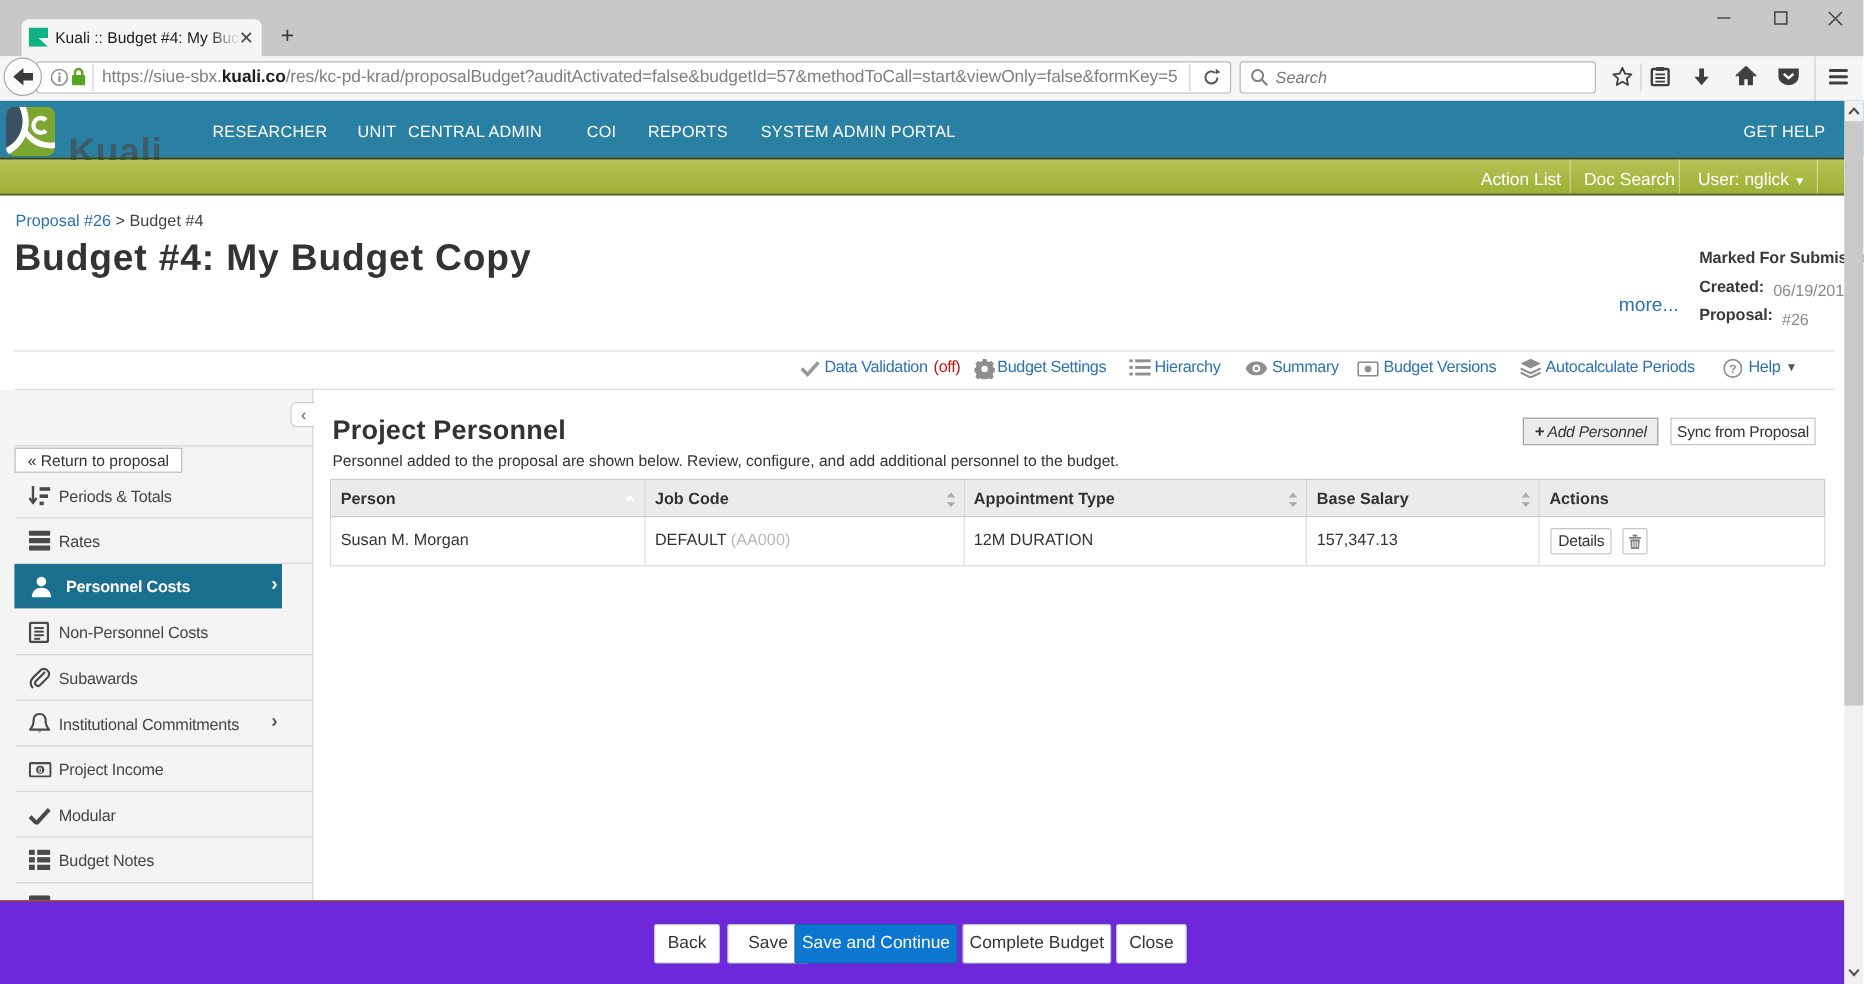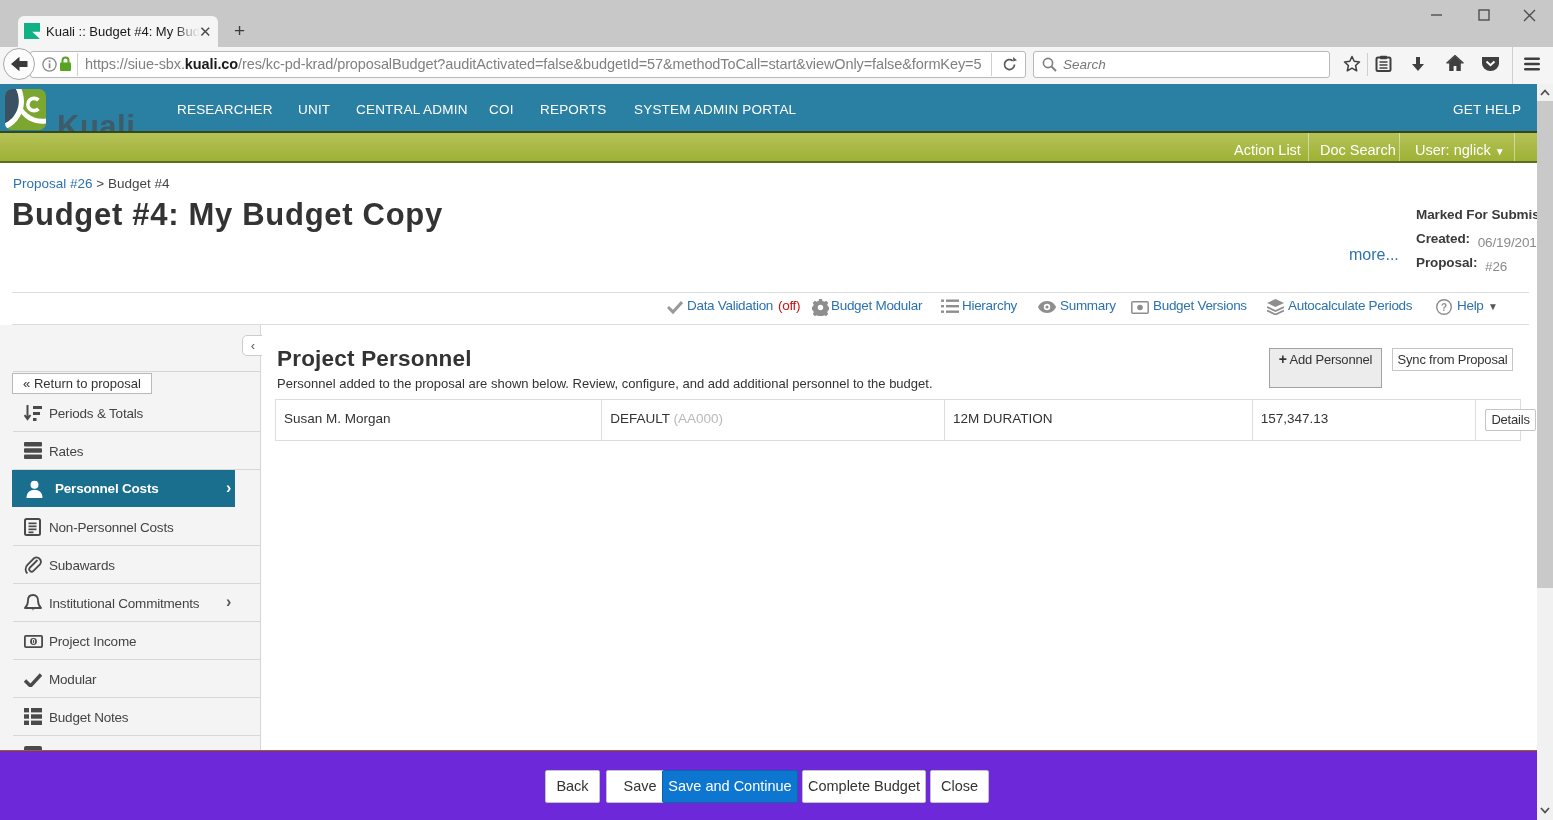--- a/index.html
+++ b/index.html
@@ -60,21 +60,21 @@
 #selrow .stext { left:43px; top:11px; color:#fff; font-weight:700; }
 #selrow .sic { left:13px; }
 #selrow .chev { left:214px; }
 .chev { position:absolute; left:226px; top:9px; font-size:16px; font-weight:700; }
 
 
 #main { left:262px; top:325px; width:1275px; height:425px; background:#fff; }
 #ptitle { left:15px; top:21px; font-size:22.5px; font-weight:700; color:#333; letter-spacing:0.2px; }
 #psub { left:15px; top:51px; font-size:13px; color:#333; }
 .btn { position:absolute; border:1px solid #c5c5c5; background:#fff; font-size:13px; letter-spacing:-0.2px; color:#333; text-align:center; }
-#addbtn { left:1007px; top:23px; width:113px; white-space:nowrap; height:40px; background:#ececec; border-color:#a2a2a2; line-height:21px; }
+#addbtn { left:1007px; top:23px; width:113px; white-space:nowrap; height:23px; background:#ececec; border-color:#a2a2a2; line-height:21px;font-style:italic; }
 #syncbtn { left:1130px; top:23px; width:121px; white-space:nowrap; height:23px; line-height:21px; }
 
 
 #ptable { position:absolute; left:13px; top:74px; width:1246px; border-collapse:collapse; }
 #ptable th { background:#ebebeb; border:1px solid #ccc; font-size:13.5px; font-weight:700; color:#333; text-align:left; padding:7px 8px 7px 8px; height:31px; position:relative; }
 #ptable td { border:1px solid #ddd; font-size:13.5px; color:#333; padding:6px 8px; vertical-align:top; }
 #ptable tr.grp td { background:#f7f7f7; font-weight:700; padding:6px 8px; border-left:1px solid #ddd; border-right:1px solid #ddd; }
 #ptable tr.data td { height:41px; padding-top:11px; }
 .dim { color:#b9b9b9; }
 .sorticon { position:absolute; right:6px; top:10px; }
@@ -181,21 +181,21 @@
       <rect x="0" y="0" width="41" height="41" fill="#7ba62f"></rect>
       <path d="M0 0 H11 C14.5 7.5 14.8 15 12 21.5 C9.3 27.8 5 32 0 34.2 Z" fill="#3a5163"></path>
       <path d="M11 0 H16.5 C20 9 19.8 18 16 25.5 C12.5 32.5 6.5 38 0 40.2 L0 34.2 C5 32 9.3 27.8 12 21.5 C14.8 15 14.5 7.5 11 0 Z" fill="#fff"></path>
       <path d="M14.5 22 C18 28 24 32.5 31 34 C35 34.8 38.5 34.8 41 34.4 V29.6 C34 30.6 27.5 28.8 22.5 24.6 C20 22.5 17.8 19.8 16.3 16.8 Z" fill="#fff"></path>
       <path d="M34.7 9.8 A8 8 0 1 0 34.7 21.2 L32 18.5 A4.3 4.3 0 1 1 32 12.5 Z" fill="#fff"></path>
     </g>
   </svg>
   <div class="abs" id="kword">Kuali</div>
   <div class="knav" style="left:177px">RESEARCHER</div>
   <div class="knav" style="left:298px">UNIT</div>
-  <div class="knav" style="left:356px">CENTRAL ADMIN</div>
+  <div class="knav" style="left:340px">CENTRAL ADMIN</div>
   <div class="knav" style="left:489px">COI</div>
   <div class="knav" style="left:540px">REPORTS</div>
   <div class="knav" style="left:634px">SYSTEM ADMIN PORTAL</div>
   <div class="knav" style="left:1453px">GET HELP</div>
 
   <div class="abs" id="greenbar">
     <div class="gitem" style="left:1234px">Action List</div>
     <div class="gsep" style="left:1308px"></div>
     <div class="gitem" style="left:1320px">Doc Search</div>
     <div class="gsep" style="left:1399px"></div>
@@ -215,21 +215,21 @@
   <div class="abs" id="ribbon">
     <svg class="ric" style="left:667px" width="16" height="16" viewBox="0 0 16 16">
         <path d="M1 8 L6 13 L15 3" stroke="#999" stroke-width="3" fill="none"></path>
       </svg>
     <div class="rtx" style="left:687px">Data Validation</div>
     <div class="rtx off" style="left:778px">(off)</div>
     <svg class="ric" style="left:812px" width="17" height="17" viewBox="0 0 17 17">
         <path fill="#8e8e8e" d="M7 0 h3 l.4 2 a6.5 6.5 0 0 1 1.8 .75 l1.9-1 2.1 2.1 -1 1.9 a6.5 6.5 0 0 1 .75 1.8 l2 .4 v3 l-2 .4 a6.5 6.5 0 0 1 -.75 1.8 l1 1.9 -2.1 2.1 -1.9-1 a6.5 6.5 0 0 1 -1.8 .75 l-.4 2 h-3 l-.4-2 a6.5 6.5 0 0 1 -1.8-.75 l-1.9 1 -2.1-2.1 1-1.9 a6.5 6.5 0 0 1 -.75-1.8 l-2-.4 v-3 l2-.4 a6.5 6.5 0 0 1 .75-1.8 l-1-1.9 2.1-2.1 1.9 1 a6.5 6.5 0 0 1 1.8-.75 Z"></path>
         <circle cx="8.5" cy="8.5" r="2.7" fill="#fff"></circle>
       </svg>
-    <div class="rtx" style="left:831px">Budget Modular</div>
+    <div class="rtx" style="left:831px">Budget Settings</div>
     <svg class="ric" style="left:941px" width="18" height="15" viewBox="0 0 18 15">
         <rect x="0" y="0.5" width="3" height="2.4" fill="#8e8e8e"></rect>
         <rect x="0" y="6" width="3" height="2.4" fill="#8e8e8e"></rect>
         <rect x="0" y="11.5" width="3" height="2.4" fill="#8e8e8e"></rect>
         <rect x="5" y="0.5" width="13" height="2.4" fill="#8e8e8e"></rect>
         <rect x="5" y="6" width="13" height="2.4" fill="#8e8e8e"></rect>
         <rect x="5" y="11.5" width="13" height="2.4" fill="#8e8e8e"></rect>
       </svg>
     <div class="rtx" style="left:962px">Hierarchy</div>
     <svg class="ric" style="left:1038px;top:8px" width="18" height="12" viewBox="0 0 18 12">
@@ -350,20 +350,35 @@
       </svg>
   </div>
 
   <div class="abs" id="main">
     <div class="abs" id="ptitle">Project Personnel</div>
     <div class="abs" id="psub">Personnel added to the proposal are shown below. Review, configure, and add additional personnel to the budget.</div>
     <div class="btn" id="addbtn"><b style="font-size:14px">+</b> Add Personnel</div>
     <div class="btn" id="syncbtn">Sync from Proposal</div>
     <table id="ptable">
       <tbody>
+          <tr>
+        <th style="width:262px">Person<svg class="sorticon" width="12" height="10" viewBox="0 0 12 10">
+                <path d="M6 2 L10 7 H2 Z" fill="#fff"></path>
+              </svg></th>
+        <th style="width:266px">Job Code<svg class="sorticon" width="9" height="13" viewBox="0 0 9 13">
+                <path d="M4.5 0.5 L8 4.5 H1 Z M4.5 12.5 L1 8.5 H8 Z" fill="#a9a9a9"></path>
+              </svg></th>
+        <th style="width:286px">Appointment Type<svg class="sorticon" width="9" height="13" viewBox="0 0 9 13">
+                <path d="M4.5 0.5 L8 4.5 H1 Z M4.5 12.5 L1 8.5 H8 Z" fill="#a9a9a9"></path>
+              </svg></th>
+        <th style="width:194px">Base Salary<svg class="sorticon" width="9" height="13" viewBox="0 0 9 13">
+                <path d="M4.5 0.5 L8 4.5 H1 Z M4.5 12.5 L1 8.5 H8 Z" fill="#a9a9a9"></path>
+              </svg></th>
+        <th style="width:238px">Actions</th>
+      </tr>
       <tr class="data">
         <td>Susan M. Morgan</td>
         <td>DEFAULT <span class="dim">(AA000)</span></td>
         <td>12M DURATION</td>
         <td>157,347.13</td>
         <td style="position:relative">
           <div class="btn" id="detailsbtn">Details</div>
           <div class="abs" id="trashbtn"><svg style="margin:4px 0 0 4px" width="11" height="13" viewBox="0 0 11 13">
                   <rect x="0.5" y="2.5" width="10" height="1.4" fill="#7e7e7e"></rect>
                   <rect x="3.5" y="0.5" width="4" height="1.6" fill="#7e7e7e"></rect>

